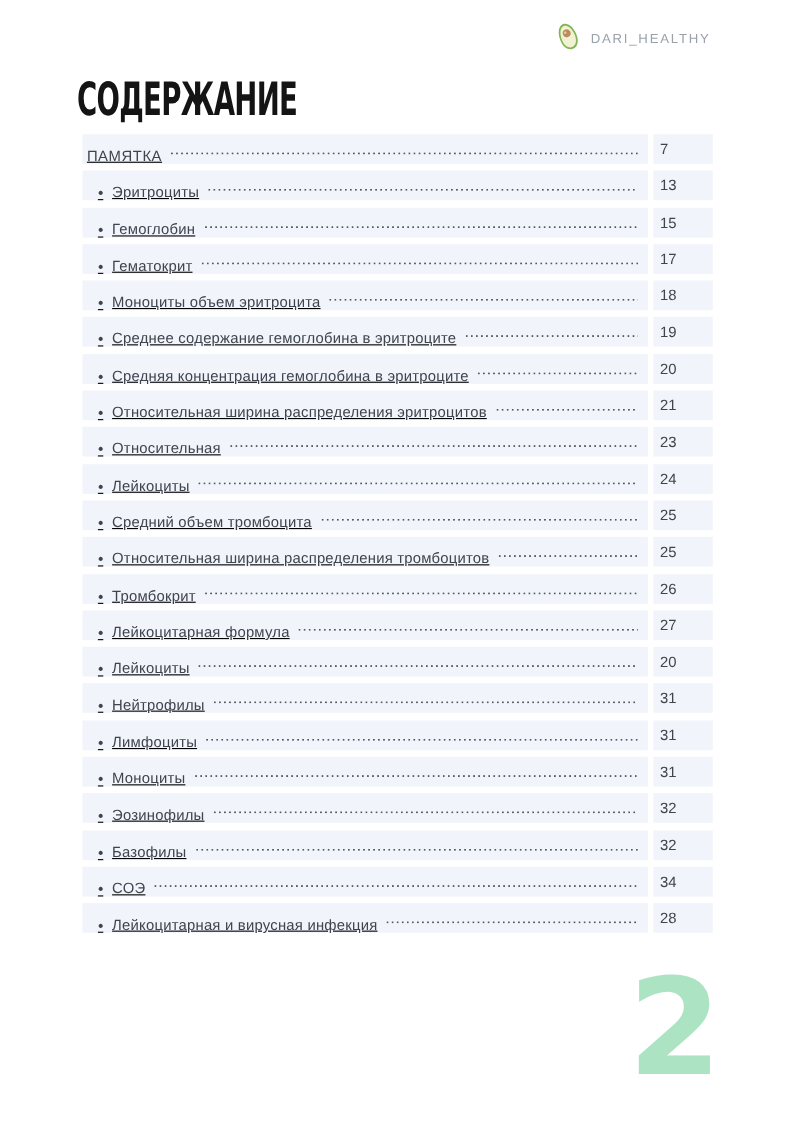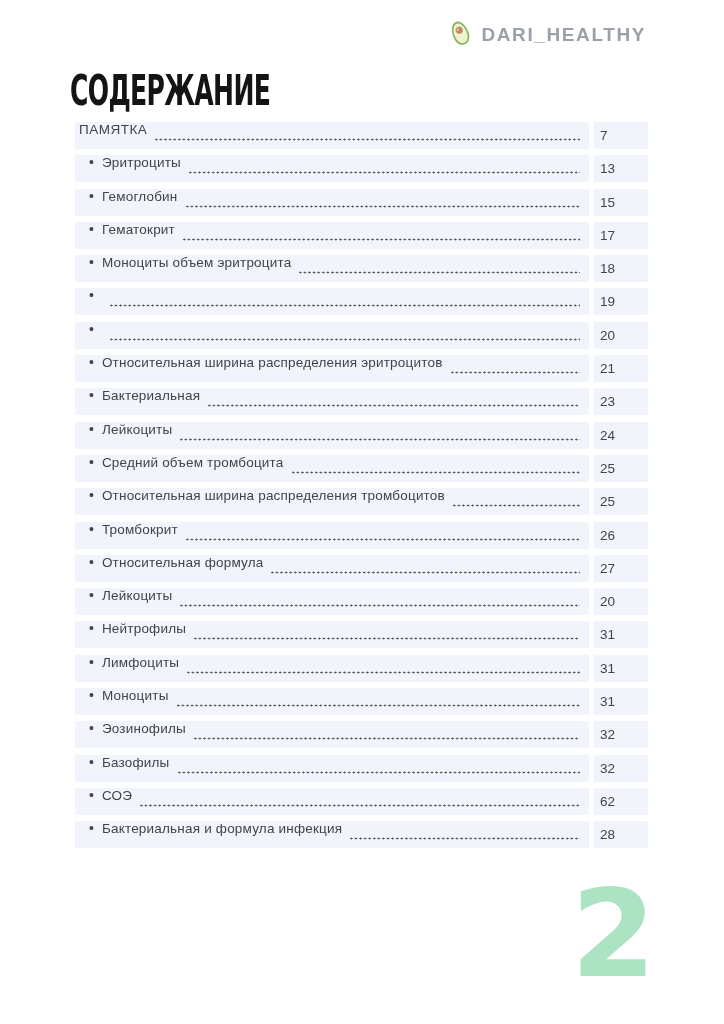--- a/index.html
+++ b/index.html
@@ -11,21 +11,21 @@
     font-family:"Liberation Sans","DejaVu Sans",sans-serif;
   }
 
   
   .header {
     position:absolute; top:18px; right:78px;
     display:flex; align-items:center; gap:8px;
   }
   .avocado { display:block; transform:translateY(1px); }
   .brand-text {
-    font-size:19px; font-weight:700;
+    font-size:12px; font-weight:400;
     letter-spacing:1.6px;
     color:#9aa1a8;
     text-align:center;
   }
 
   
   .title {
     position:absolute; left:70px; top:66px; margin:0;
     font-family:"DejaVu Sans",sans-serif;
     font-weight:900;
@@ -36,22 +36,23 @@
     transform-origin:left top;
     white-space:nowrap;
   }
 
   
   .toc { position:absolute; left:75px; top:122px; width:573px; }
   .toc-row { display:flex; height:27px; margin-bottom:6.3px; }
   .toc-main {
     width:514px; box-sizing:border-box;
     background:#f1f4fb;
-    display:flex; align-items:flex-start;
+    display:flex; align-items:flex-end;
     padding-left:4px;
+    text-decoration:underline;
   }
   .toc-page {
     width:54px; margin-left:5px; box-sizing:border-box;
     background:#f1f4fb;
     display:flex; align-items:center;
     padding-left:6px;
     font-size:13.5px; color:#3f444d;
   }
   .label {
     font-size:13.5px; color:#3f444d;
@@ -146,46 +147,48 @@
       <span class="bullet">•</span>
       <span class="label">Моноциты объем эритроцита</span>
       <span class="leader"></span>
     </div>
     <div class="toc-page">18</div>
   </div>
 
   <div class="toc-row">
     <div class="toc-main">
       <span class="bullet">•</span>
+      <span class="label">Среднее содержание гемоглобина в эритроците</span>
       <span class="leader"></span>
     </div>
     <div class="toc-page">19</div>
   </div>
 
   <div class="toc-row">
     <div class="toc-main">
       <span class="bullet">•</span>
+      <span class="label">Средняя концентрация гемоглобина в эритроците</span>
       <span class="leader"></span>
     </div>
     <div class="toc-page">20</div>
   </div>
 
   <div class="toc-row">
     <div class="toc-main">
       <span class="bullet">•</span>
       <span class="label">Относительная ширина распределения эритроцитов</span>
       <span class="leader"></span>
     </div>
     <div class="toc-page">21</div>
   </div>
 
   <div class="toc-row">
     <div class="toc-main">
       <span class="bullet">•</span>
-      <span class="label">Бактериальная</span>
+      <span class="label">Относительная</span>
       <span class="leader"></span>
     </div>
     <div class="toc-page">23</div>
   </div>
 
   <div class="toc-row">
     <div class="toc-main">
       <span class="bullet">•</span>
       <span class="label">Лейкоциты</span>
       <span class="leader"></span>
@@ -216,21 +219,21 @@
       <span class="bullet">•</span>
       <span class="label">Тромбокрит</span>
       <span class="leader"></span>
     </div>
     <div class="toc-page">26</div>
   </div>
 
   <div class="toc-row">
     <div class="toc-main">
       <span class="bullet">•</span>
-      <span class="label">Относительная формула</span>
+      <span class="label">Лейкоцитарная формула</span>
       <span class="leader"></span>
     </div>
     <div class="toc-page">27</div>
   </div>
 
   <div class="toc-row">
     <div class="toc-main">
       <span class="bullet">•</span>
       <span class="label">Лейкоциты</span>
       <span class="leader"></span>
@@ -282,27 +285,27 @@
     </div>
     <div class="toc-page">32</div>
   </div>
 
   <div class="toc-row">
     <div class="toc-main">
       <span class="bullet">•</span>
       <span class="label">СОЭ</span>
       <span class="leader"></span>
     </div>
-    <div class="toc-page">62</div>
-  </div>
-
-  <div class="toc-row">
-    <div class="toc-main">
-      <span class="bullet">•</span>
-      <span class="label">Бактериальная и формула инфекция</span>
+    <div class="toc-page">34</div>
+  </div>
+
+  <div class="toc-row">
+    <div class="toc-main">
+      <span class="bullet">•</span>
+      <span class="label">Лейкоцитарная и вирусная инфекция</span>
       <span class="leader"></span>
     </div>
     <div class="toc-page">28</div>
   </div>
 </div>
 
   <div class="page-number">2</div>
 
 </div>
 

